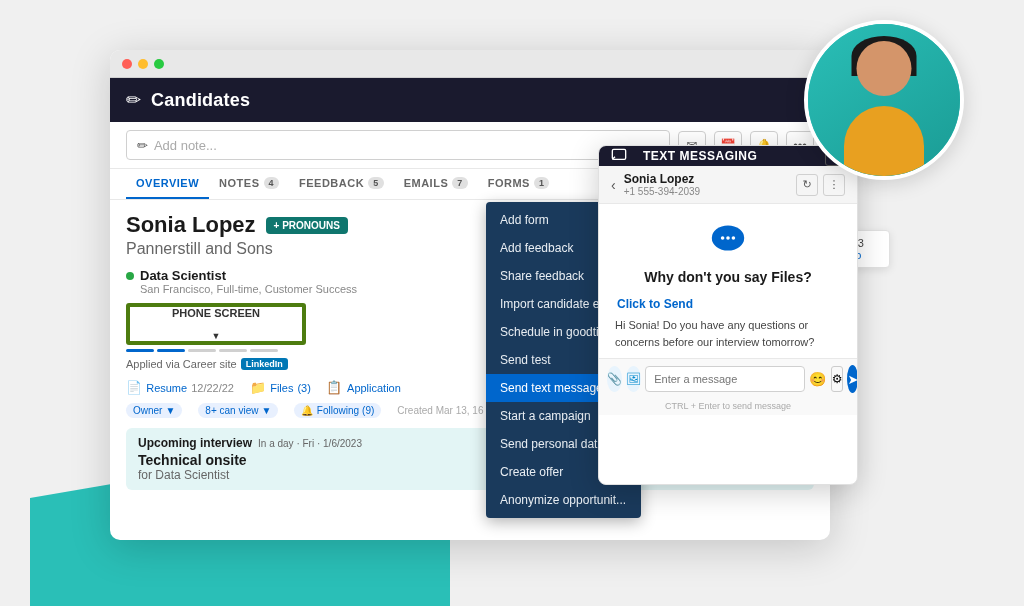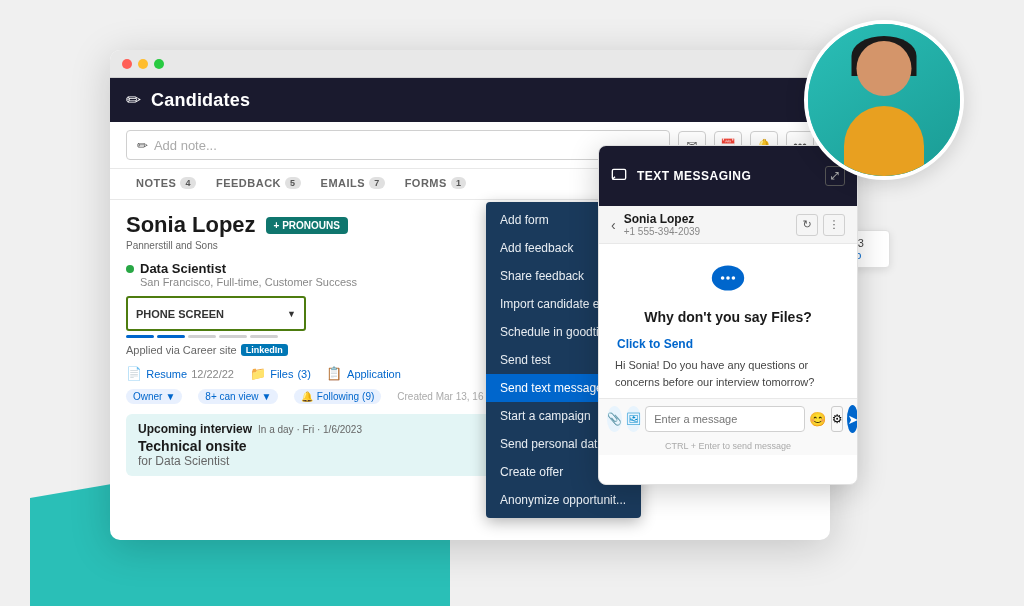--- a/index.html
+++ b/index.html
@@ -177,21 +177,21 @@
       background: #0f766e;
       color: #fff;
       border: none;
       border-radius: 4px;
       padding: 3px 8px;
       font-size: 10px;
       font-weight: 600;
       cursor: pointer;
     }
     .candidate-company {
-      font-size: 10px;
+      font-size: 16px;
       color: #666;
       margin-top: 2px;
     }
 
     .job-section {
       margin-top: 10px;
     }
     .job-title-row {
       display: flex;
       align-items: center;
@@ -211,32 +211,33 @@
     .job-details {
       font-size: 11px;
       color: #888;
       margin-left: 14px;
     }
 
     .phone-screen-select {
       margin-top: 8px;
       margin-left: 0;
       width: 180px;
-      height: 35px;
-      border: 2px solid #4d7c0f;
+      height: 42px;
+      border: 4px solid #4d7c0f;
       border-radius: 3px;
       padding: 0 8px;
       font-size: 11px;
       color: #333;
       font-weight: 600;
       background: #fff;
       display: flex;
       align-items: center;
       justify-content: space-between;
       cursor: pointer;
+      flex-direction: column;
     }
 
     .stage-dots {
       display: flex;
       gap: 3px;
       margin-top: 4px;
       margin-left: 0;
     }
     .stage-dot {
       width: 28px;
@@ -397,26 +398,26 @@
       background: #fff;
       border-radius: 8px;
       box-shadow: 0 6px 30px rgba(0,0,0,0.2);
       z-index: 15;
       overflow: hidden;
       border: 1px solid #e0e0e0;
     }
     .msg-header {
       background: #1a1a2e;
       color: #fff;
-      padding: 20px 12px;
+      padding: 0 12px;
       font-size: 12px;
       font-weight: 700;
       display: flex;
       align-items: center;
-      gap: 10px;
+      gap: 16px;
       letter-spacing: 0.5px;
     }
     .msg-sub-header {
       background: #f5f5f5;
       padding: 6px 12px;
       display: flex;
       align-items: center;
       justify-content: space-between;
       border-bottom: 1px solid #e8e8e8;
     }
@@ -643,20 +644,23 @@
       </div>
       <div class="toolbar-icons">
         <div class="toolbar-icon">✉</div>
         <div class="toolbar-icon">📅</div>
         <div class="toolbar-icon">🔔</div>
         <div class="toolbar-icon">•••</div>
       </div>
     </div>
 
     <div class="tabs-bar">
+      <div class="tab-item active">
+        <span>OVERVIEW</span>
+      </div>
       <div class="tab-item">
         <span>NOTES</span>
         <span class="tab-badge">4</span>
       </div>
       <div class="tab-item">
         <span>FEEDBACK</span>
         <span class="tab-badge">5</span>
       </div>
       <div class="tab-item">
         <span>EMAILS</span>

